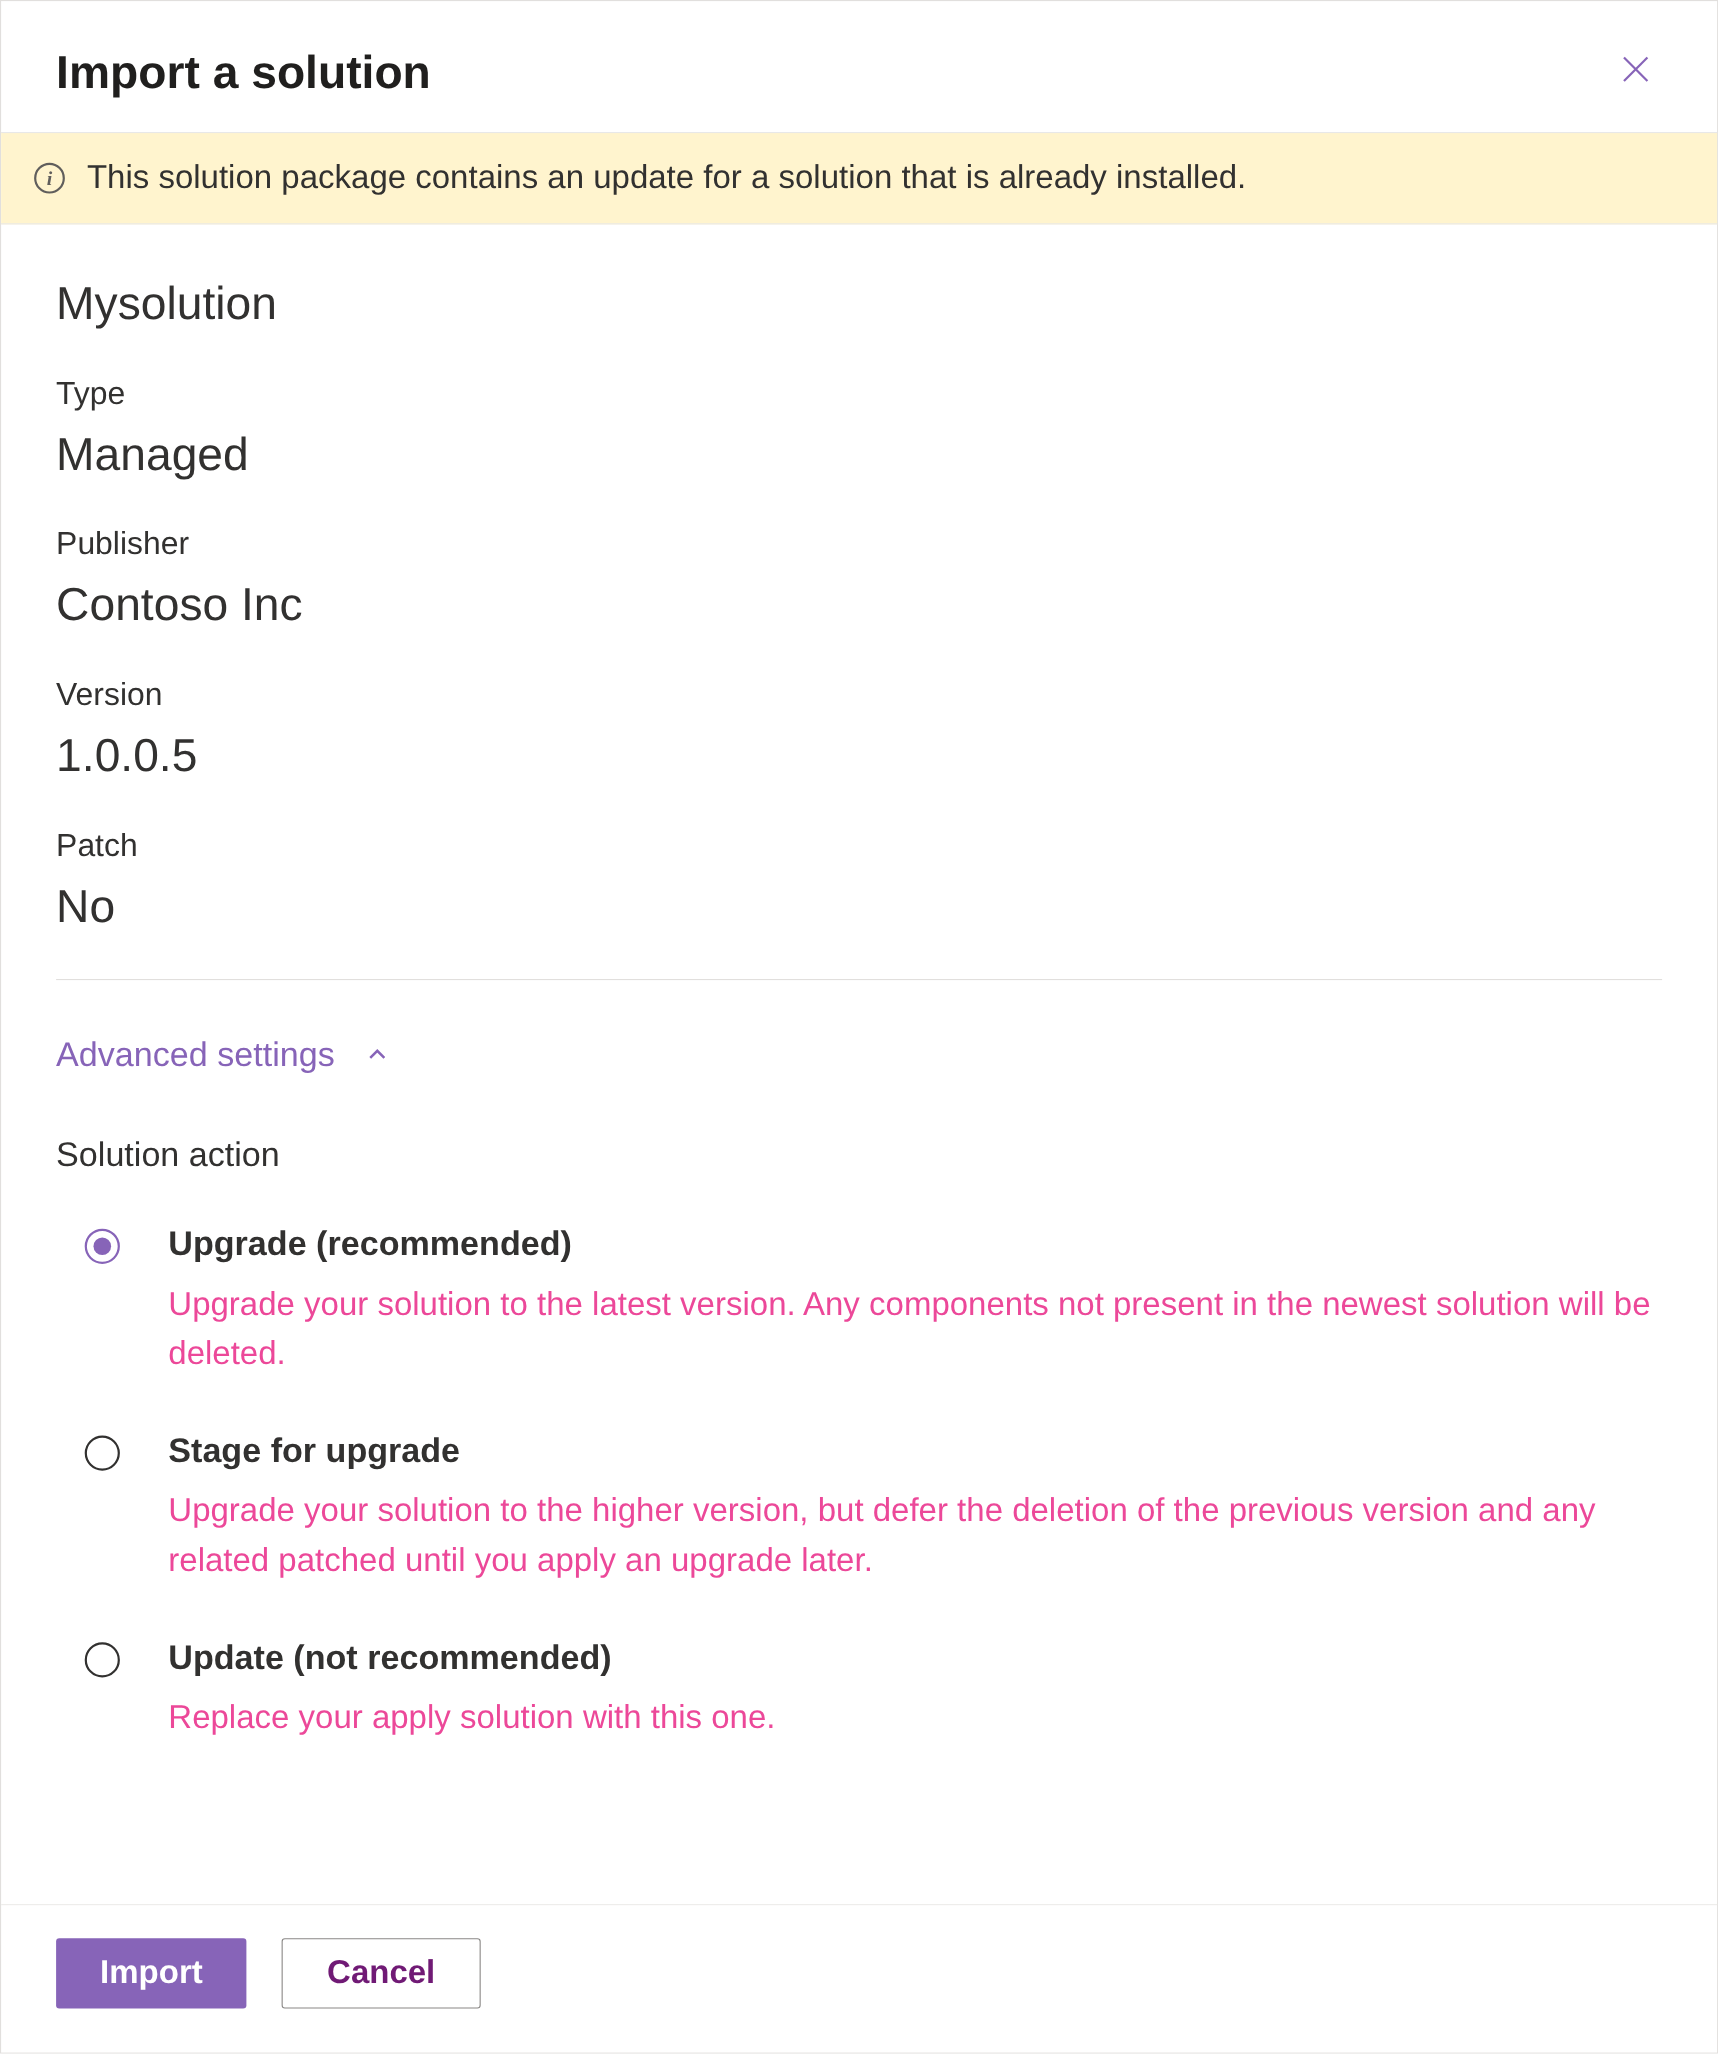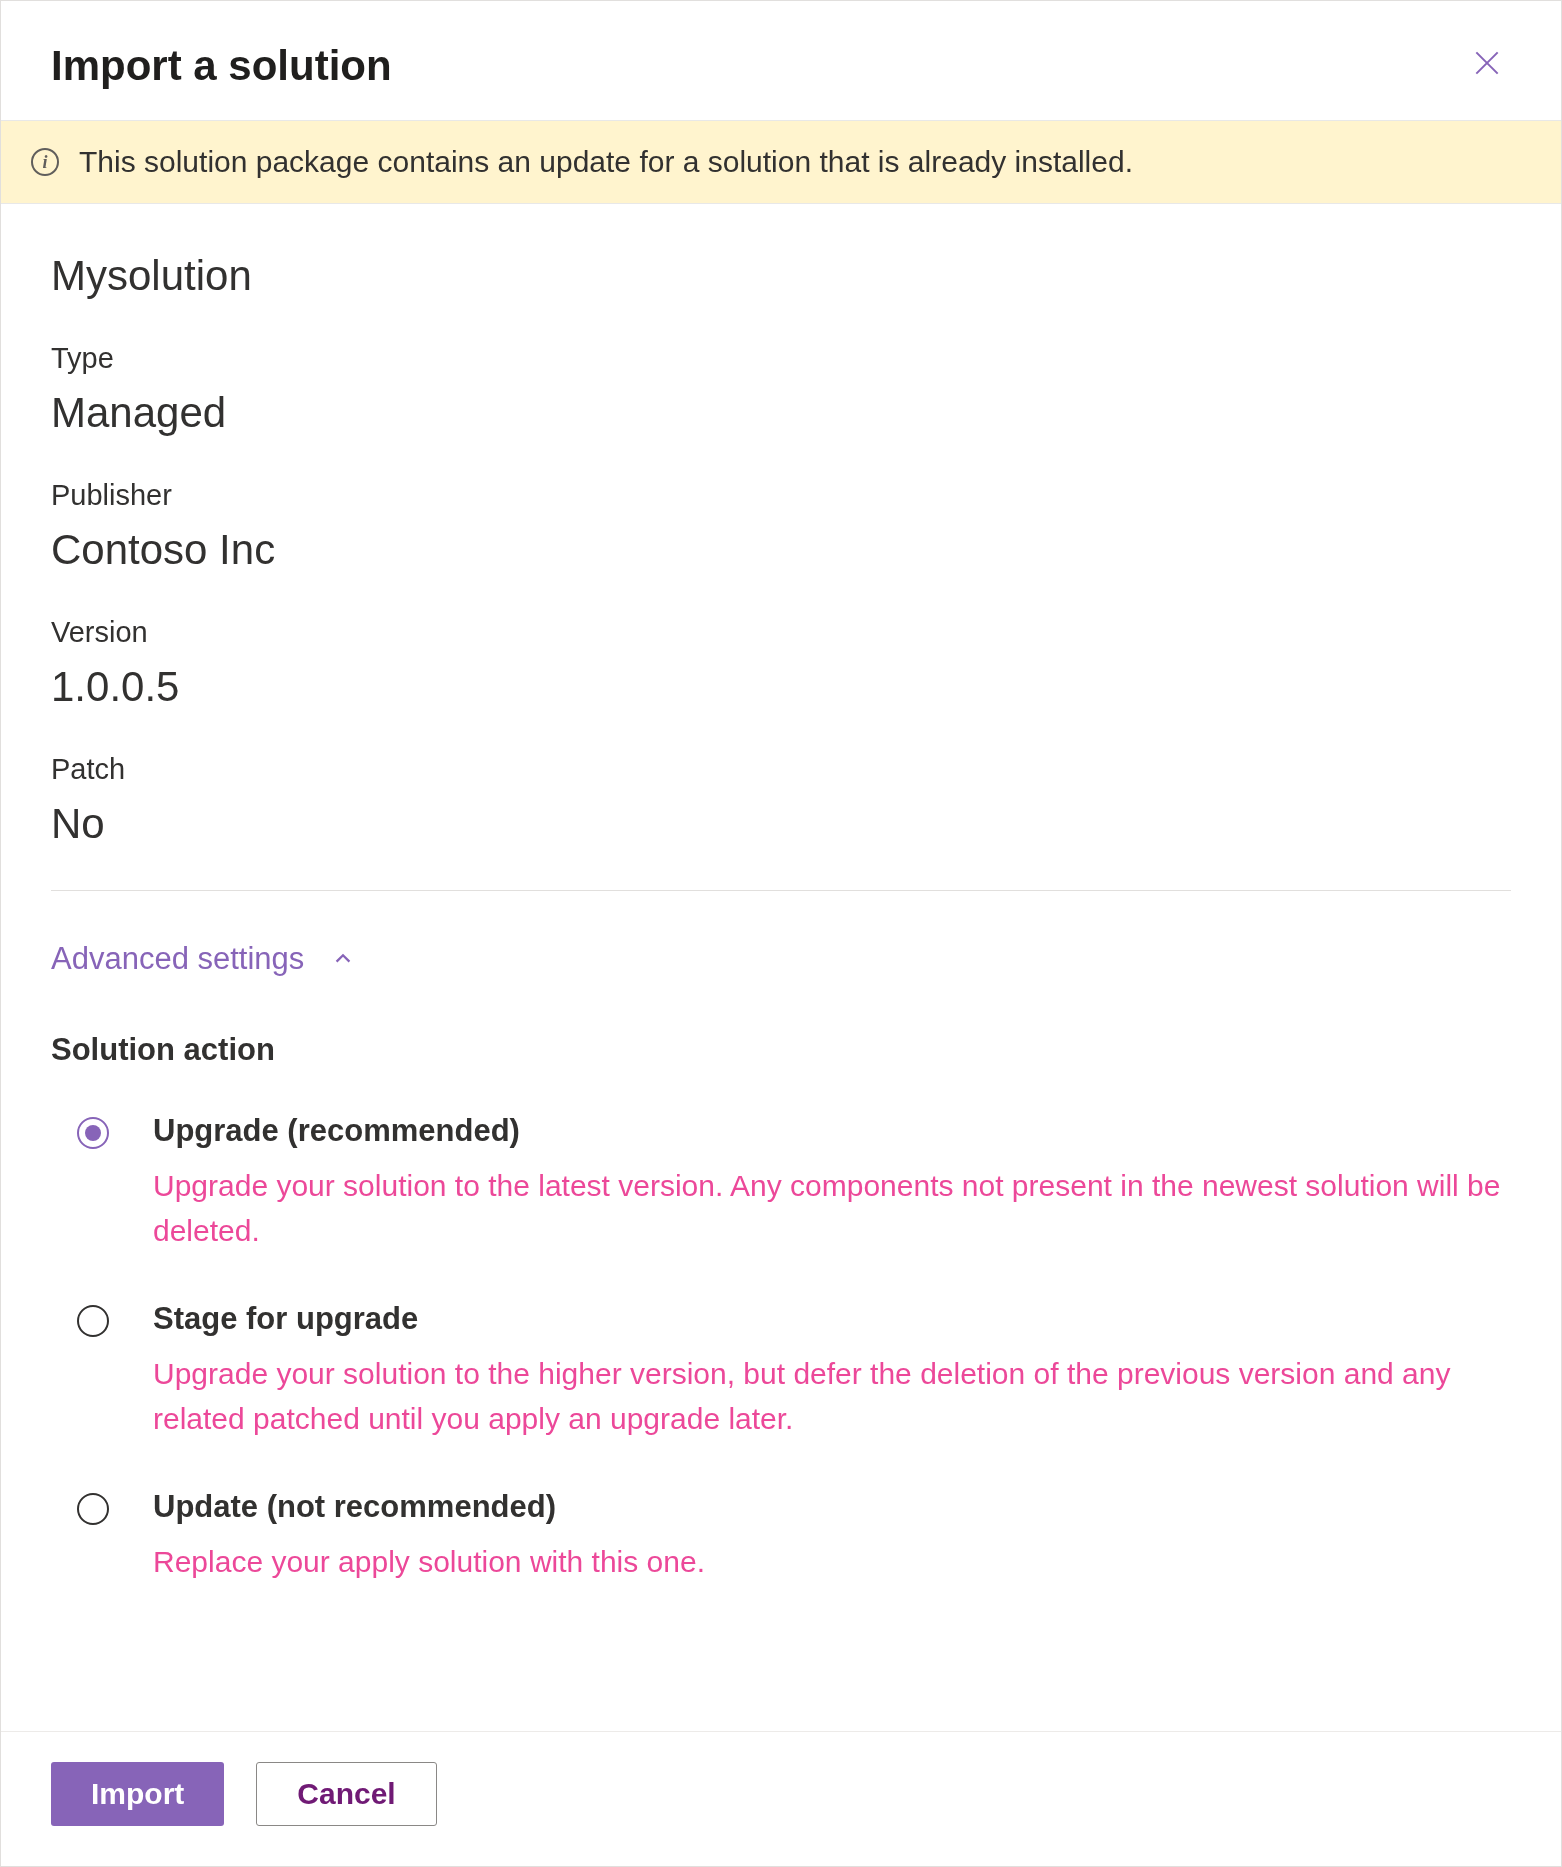--- a/index.html
+++ b/index.html
@@ -108,21 +108,21 @@
     .advanced-text {
       font-size: 31px;
       color: #8764b8;
     }
     .chevron-icon svg {
       width: 22px;
       height: 22px;
     }
     .section-title {
       font-size: 31px;
-      font-weight: 700;
+      font-weight: 400;
       color: #323130;
       margin-bottom: 45px;
     }
     .radio-group {
       padding-left: 26px;
     }
     .radio-option {
       display: flex;
       gap: 44px;
       margin-bottom: 48px;

